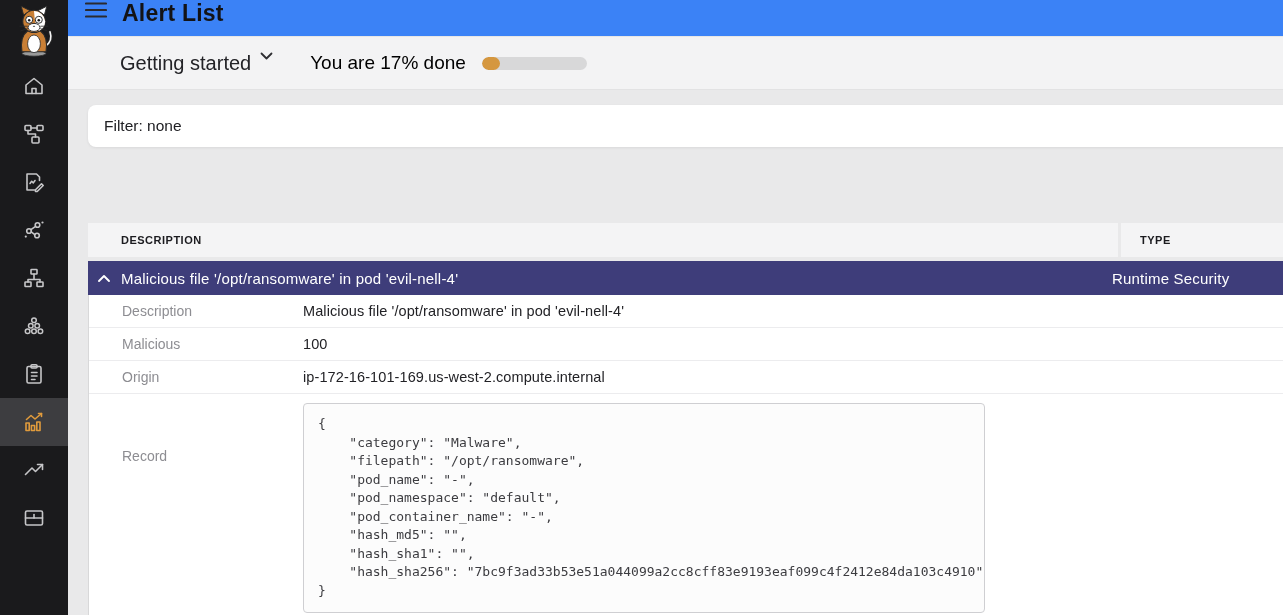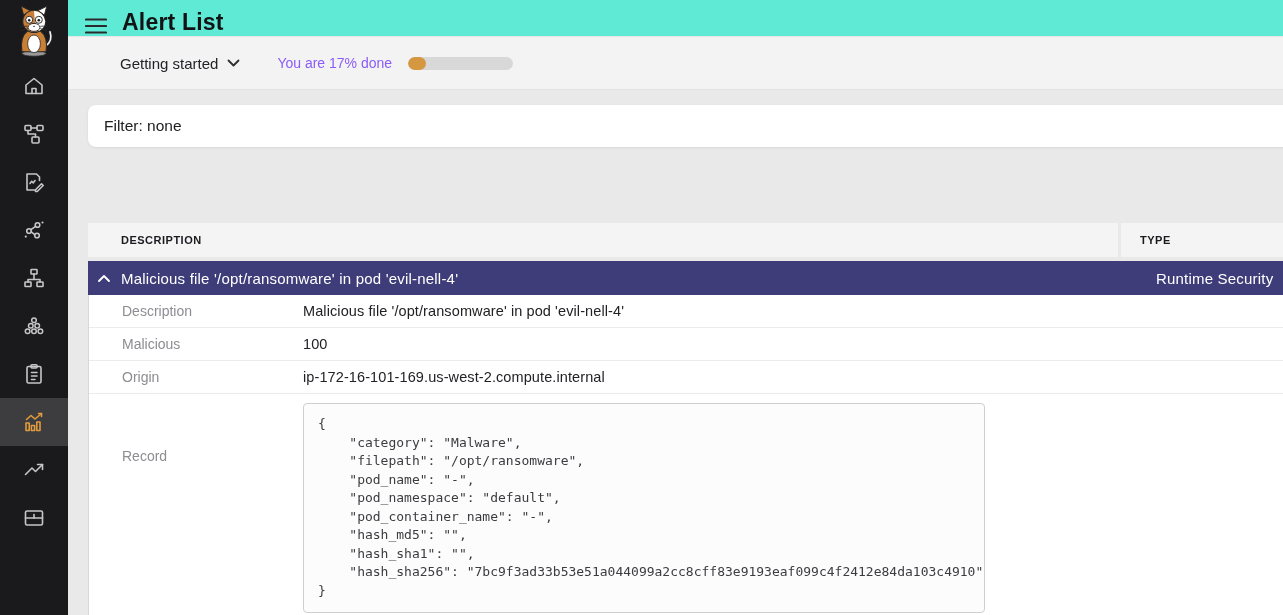--- a/index.html
+++ b/index.html
@@ -19,33 +19,33 @@
     color:#c6c6c8;cursor:pointer;
   }
   .nav-item.active{background:#3d3d40;color:#e09b3c;}
   .nav-item svg{display:block;}
   
   .main{
     position:absolute;left:68px;top:0;right:0;bottom:0;
     display:flex;flex-direction:column;background:#e9e9ea;
   }
   .topbar{
-    height:37px;min-height:37px;background:#5eead4;display:flex;align-items:flex-end;
+    height:37px;min-height:37px;background:#3b82f6;display:flex;align-items:flex-start;
     padding-left:15px;border-bottom:1px solid #e6e6e6;box-sizing:border-box;
   }
   .hamburger{background:none;border:none;padding:2px;margin-right:13px;cursor:pointer;display:flex;align-items:center;}
   .page-title{font-size:23px;font-weight:700;color:#131316;margin:0;letter-spacing:.2px;}
   .gs-band{
     height:53px;min-height:53px;background:#f3f3f4;display:flex;align-items:center;
     padding-left:52px;border-bottom:1px solid #e2e2e3;box-sizing:border-box;
     color:#232327;
   }
-  .gs-label{font-size:15px;cursor:pointer;display:flex;align-items:center;}
+  .gs-label{font-size:20px;cursor:pointer;display:flex;align-items:flex-start;}
   .gs-label svg{margin-left:9px;}
-  .gs-progress-text{margin-left:37px;font-size:14px;color:#8b5cf6;}
+  .gs-progress-text{margin-left:37px;font-size:19px;color:#000000;}
   .progress{
     margin-left:16px;width:105px;height:13px;border-radius:7px;
     background:#d8d8d9;overflow:hidden;
   }
   .progress-fill{height:100%;border-radius:7px;background:#d5973f;}
   
   .content{position:relative;flex:1;background:#e9e9ea;}
   .filter-bar{
     position:absolute;left:20px;top:15px;right:-12px;height:42px;
     background:#ffffff;border-radius:8px;box-shadow:0 1px 3px rgba(0,0,0,.07);
@@ -60,21 +60,21 @@
     box-sizing:border-box;
   }
   .th-desc{width:1030px;min-width:1030px;padding-left:33px;margin-right:3px;}
   .th-type{flex:1;padding-left:19px;}
   .prow{
     height:34px;background:#3e3d7a;color:#ffffff;display:flex;align-items:center;
     position:relative;font-size:15px;cursor:pointer;
   }
   .prow .chev{margin-left:9px;display:flex;align-items:center;cursor:pointer;}
   .prow .prow-desc{margin-left:10px;letter-spacing:.2px;}
-  .prow .type-cell{position:absolute;left:1068px;letter-spacing:.2px;}
+  .prow .type-cell{position:absolute;left:1024px;letter-spacing:.2px;}
   .details{
     background:#ffffff;border-left:1px solid #d8d8d9;box-sizing:border-box;
     height:calc(100% - 72px);
   }
   .drow{
     display:flex;align-items:center;height:33px;border-bottom:1px solid #ececee;
     padding-left:33px;box-sizing:border-box;
   }
   .dlabel{width:181px;min-width:181px;font-size:14px;color:#8d8d92;}
   .dvalue{font-size:14.5px;color:#222226;letter-spacing:.1px;}

